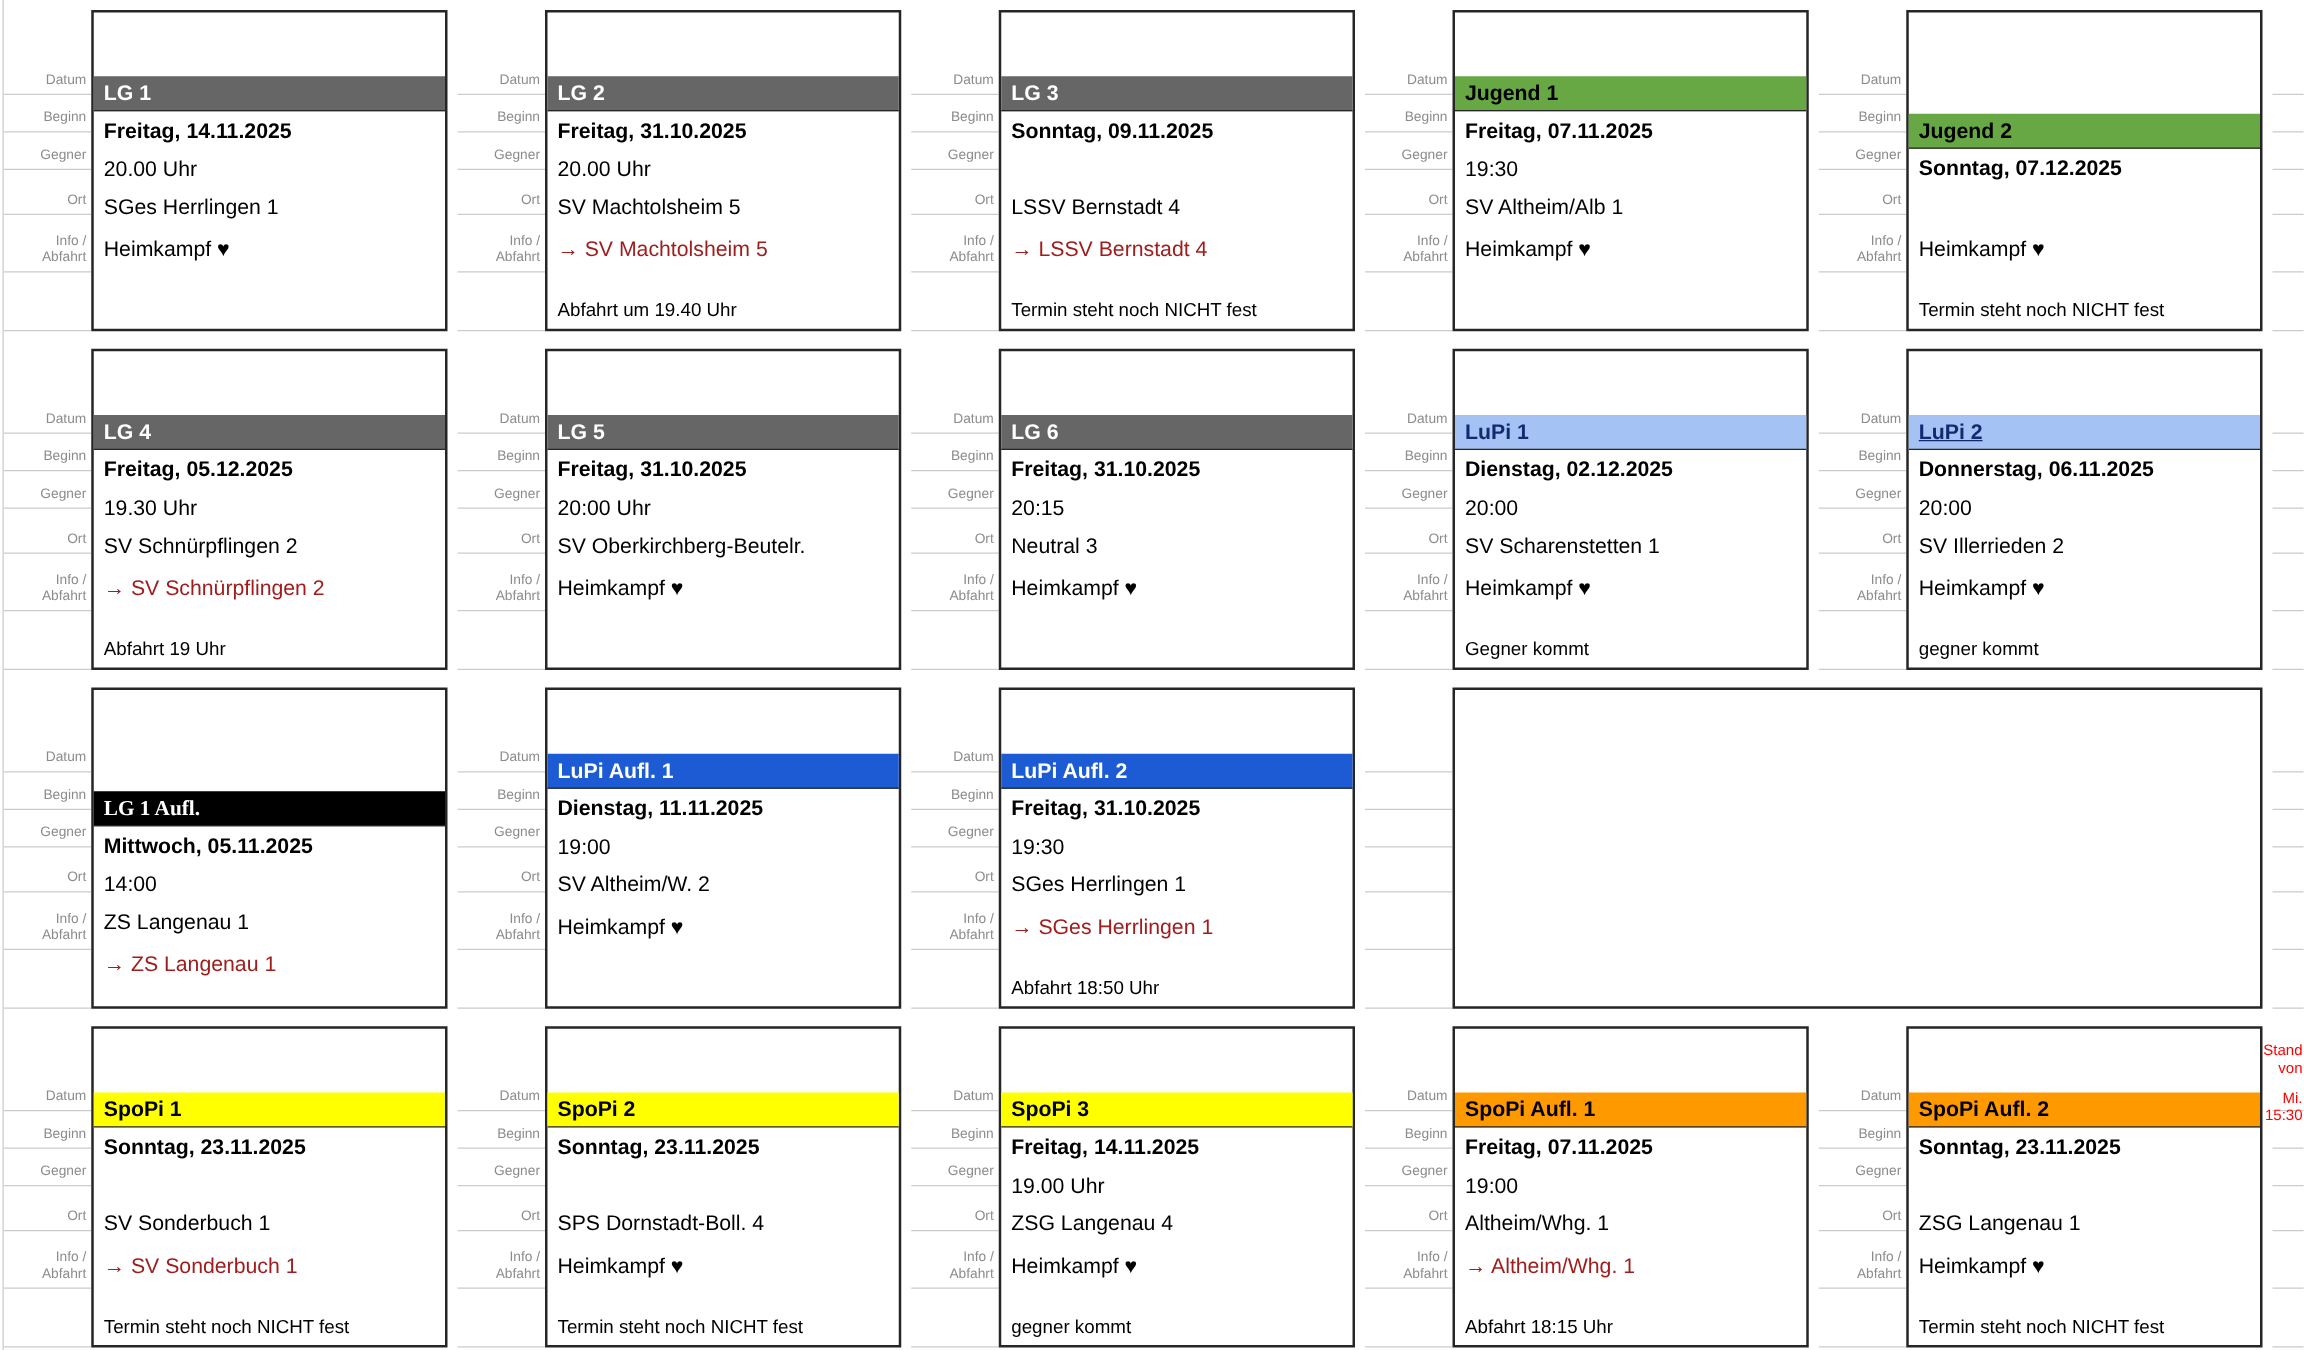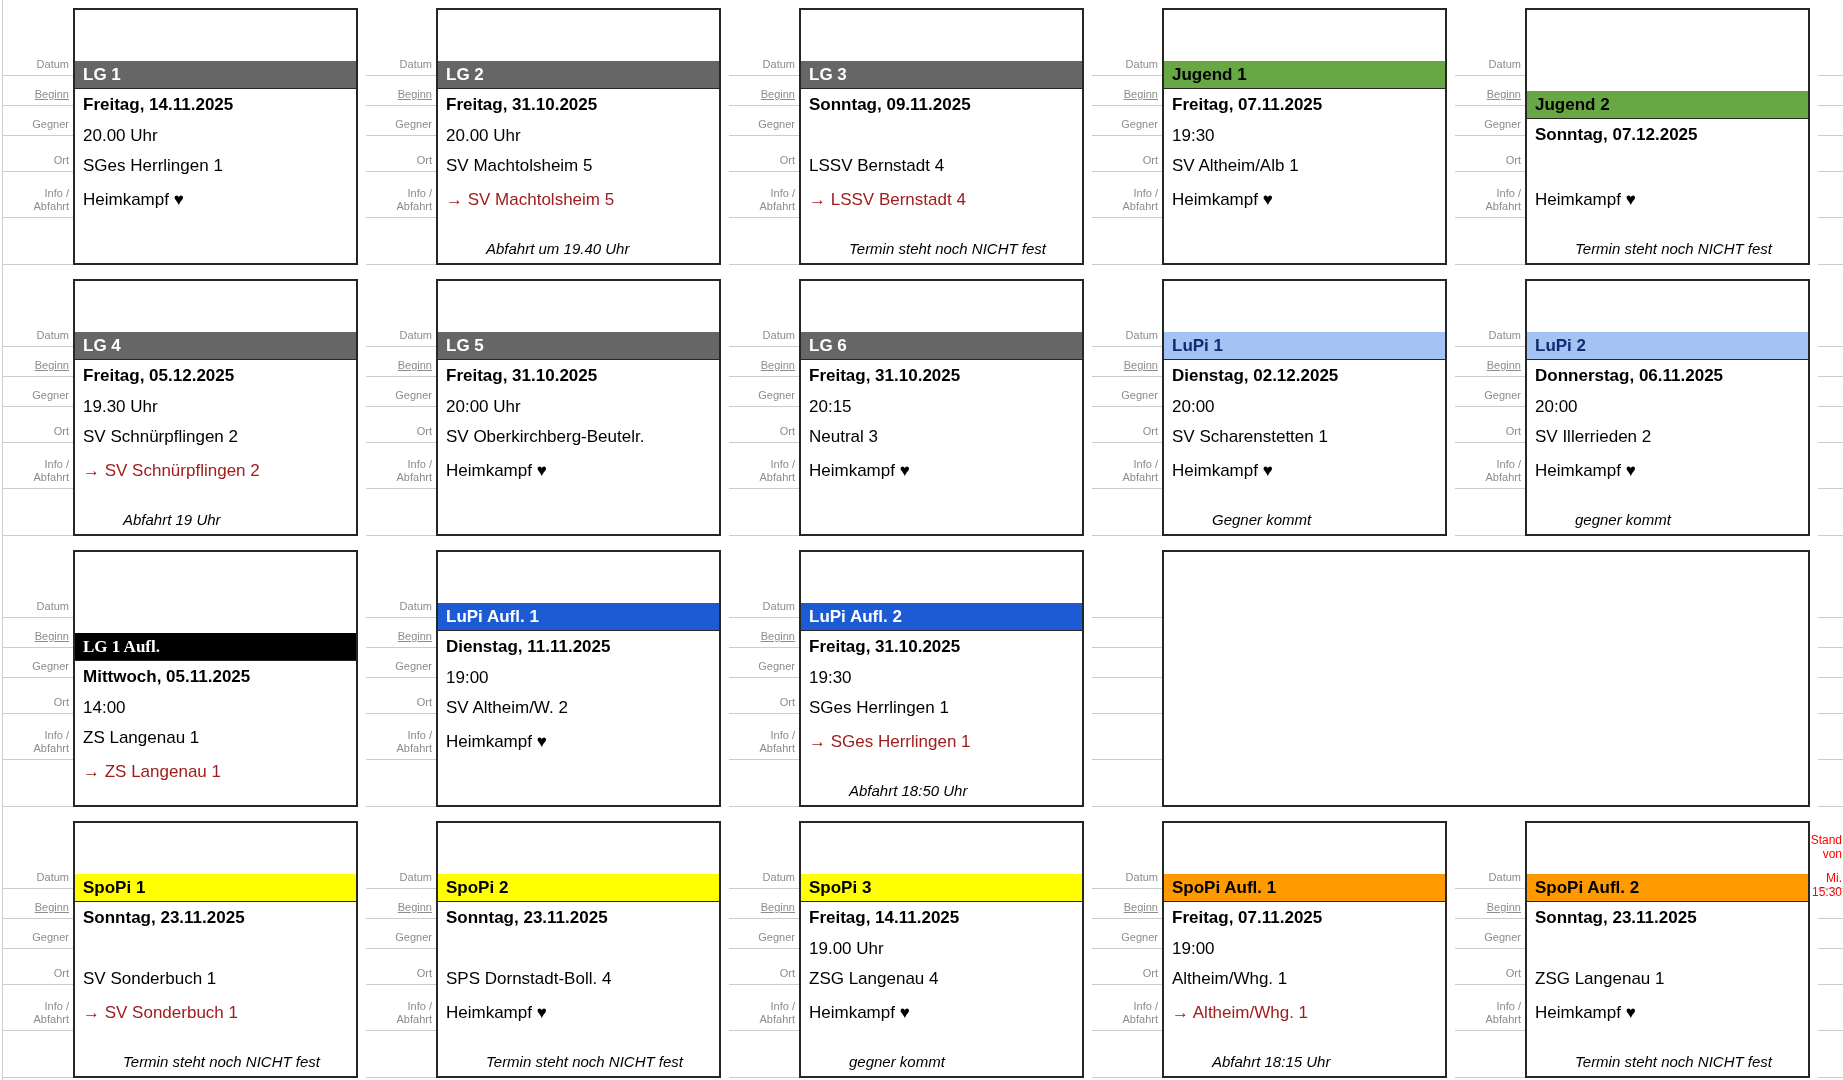--- a/index.html
+++ b/index.html
@@ -23,21 +23,21 @@
   
   .gutter{width:70px;flex:none;box-sizing:border-box;height:257px;display:flex;flex-direction:column;}
   .edge-gutter{box-sizing:border-box;height:257px;display:flex;flex-direction:column;min-width:0;}
   .gseg{
     box-sizing:border-box;border-bottom:1px solid #cccccc;
     display:flex;align-items:flex-end;justify-content:flex-end;
     padding:0 4px 4px 0;color:#8c8c8c;font-size:11px;line-height:13px;text-align:right;
   }
   .g0{height:38px;border-bottom:none;}
   .g-datum{height:30px;}
-  .g-beginn{height:30px;text-decoration:underline;}
+  .g-beginn{height:30px;}
   .g-gegner{height:30px;}
   .g-ort{height:36px;}
   .g-info{height:46px;}
   .g-tail{flex:1;}
   .g-info .two-line{display:block;}
   
   .card{
     width:285px;flex:none;box-sizing:border-box;height:257px;
     border:2px solid #262626;background:#ffffff;
     display:flex;flex-direction:column;justify-content:flex-end;
@@ -49,21 +49,21 @@
     padding:4px 0 0 8px;
     font-size:17px;font-weight:bold;line-height:20px;
     white-space:nowrap;overflow:hidden;
   }
   .seg{box-sizing:border-box;padding-left:8px;display:flex;align-items:center;font-size:17px;color:#000;white-space:nowrap;overflow:hidden;}
   .s-datum{height:32px;font-weight:bold;}
   .s-beginn{height:30px;}
   .s-gegner{height:30px;}
   .s-ort{height:38px;}
   .s-gap{height:14px;}
-  .s-info{height:30px;font-style:italic;font-size:15px;margin-left:40px;}
+  .s-info{height:30px;font-size:15px;}
   .away{color:#a01d1d;}
   
   .stand-note{
     position:absolute;right:1px;top:833px;width:32px;
     color:#ff0000;font-size:12px;line-height:14px;text-align:right;
   }
   .stand-note .gap{height:10px;}
 </style>
 </head>
 <body>
@@ -311,21 +311,21 @@
         <div class="gseg g-ort">Ort</div>
         <div class="gseg g-info">
           <span>
             <span class="two-line">Info /</span>
             <span class="two-line">Abfahrt</span>
           </span>
         </div>
         <div class="gseg g-tail"></div>
       </div>
       <div class="card">
-        <div class="card-header" style="background:#a4c2f4;color:#142a70;">LuPi 2</div>
+        <div class="card-header" style="background:#a4c2f4;color:#142a70;text-decoration:underline;">LuPi 2</div>
         <div class="seg s-datum">Donnerstag, 06.11.2025</div>
         <div class="seg s-beginn">20:00</div>
         <div class="seg s-gegner">SV Illerrieden 2</div>
         <div class="seg s-ort">Heimkampf ♥</div>
         <div class="seg s-gap"></div>
         <div class="seg s-info">gegner kommt</div>
       </div>
     </div>
     <div class="edge-gutter">
       <div class="gseg g0"></div>

